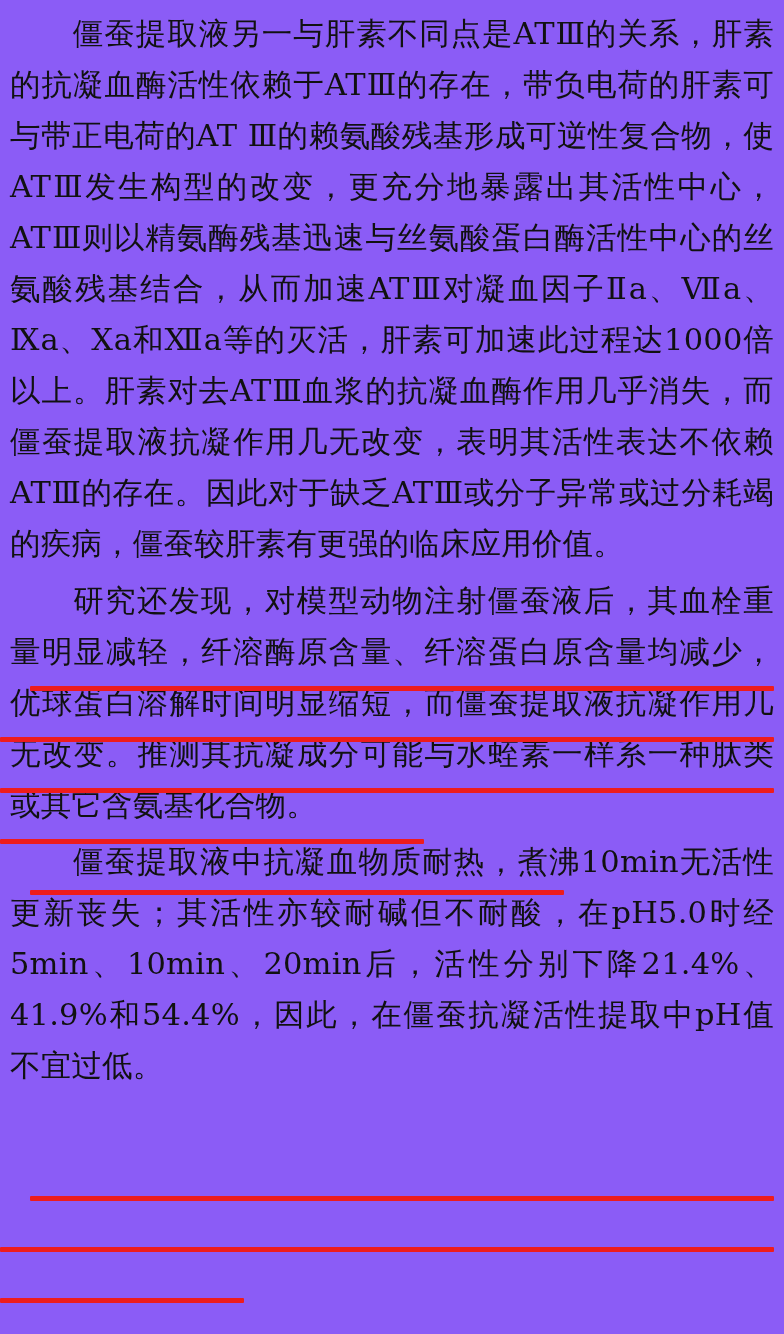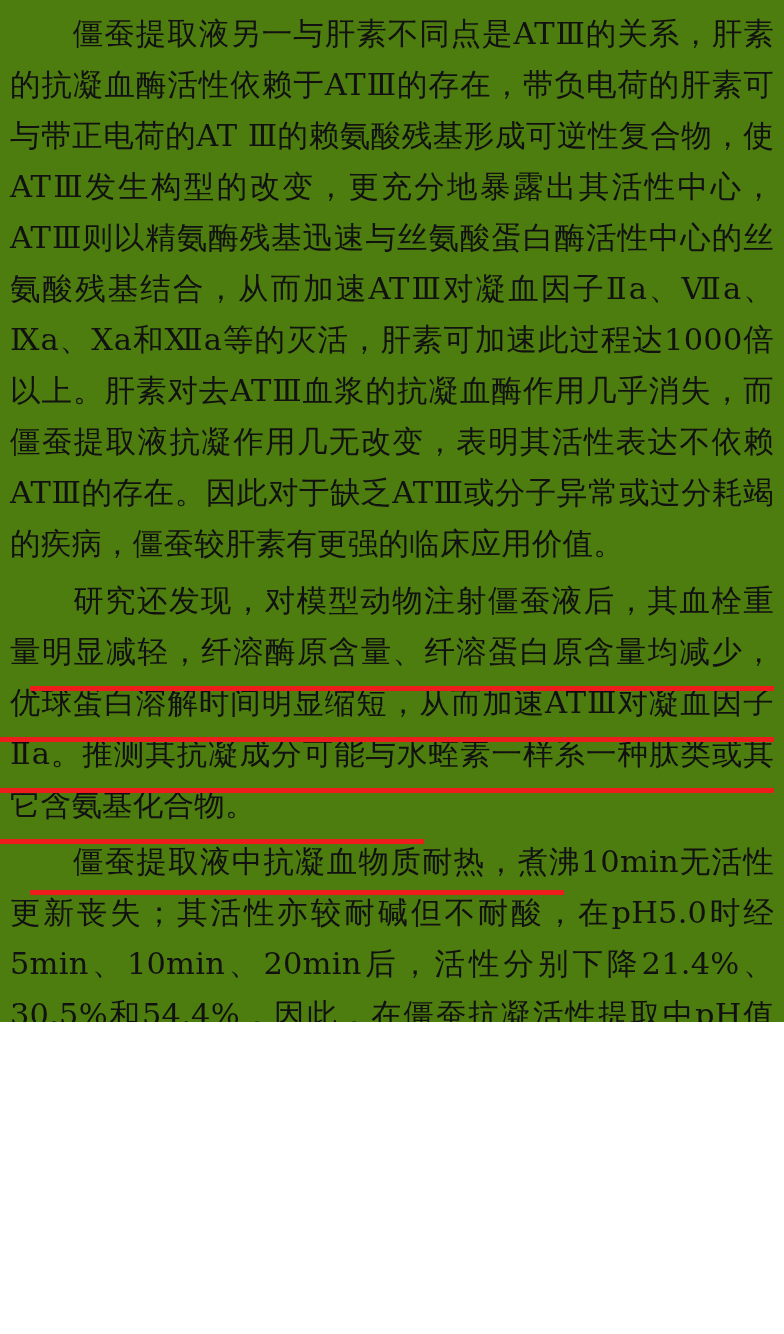--- a/index.html
+++ b/index.html
@@ -3,22 +3,22 @@
 <meta charset="utf-8">
 <style>
   html, body {
     margin: 0;
     padding: 0;
     background: #ffffff;
   }
   #page {
     position: relative;
     width: 784px;
-    height: 1022px;
-    background: #4d7c0f;
+    height: 1334px;
+    background: #8b5cf6;
     overflow: hidden;
     font-family: "DejaVu Serif", "Liberation Serif", serif;
   }
   .doc-body {
     position: absolute;
     left: 10px;
     top: 8px;
     width: 764px;
   }
   .para {
@@ -49,25 +49,25 @@
 <body>
 
 <div id="page">
 
   <div class="doc-body">
 
     <p class="para"><span class="indent"></span><span>僵蚕提取液另一与肝素不同点是ATⅢ的关系，肝素的抗凝血酶活性依赖于ATⅢ的存在，带负电荷的肝素可与带正电荷的AT Ⅲ的赖氨酸残基形成可逆性复合物，使ATⅢ发生构型的改变，更充分地暴露出其活性中心，ATⅢ则以精氨酶残基迅速与丝氨酸蛋白酶活性中心的丝氨酸残基结合，从而加速ATⅢ对凝血因子Ⅱa、Ⅶa、Ⅸa、Ⅹa和Ⅻa等的灭活，肝素可加速此过程达1000倍以上。肝素对去ATⅢ血浆的抗凝血酶作用几乎消失，而僵蚕提取液抗凝作用几无改变，表明其活性表达不依赖ATⅢ的存在。因此对于缺乏ATⅢ或分子异常或过分耗竭的疾病，僵蚕较肝素有更强的临床应用价值。</span></p>
 
     <div class="p-gap"></div>
 
-    <p class="para"><span class="indent"></span><span>研究还发现，对模型动物注射僵蚕液后，其血栓重量明显减轻，纤溶酶原含量、纤溶蛋白原含量均减少，优球蛋白溶解时间明显缩短，从而加速ATⅢ对凝血因子Ⅱa。推测其抗凝成分可能与水蛭素一样系一种肽类或其它含氨基化合物。</span></p>
+    <p class="para"><span class="indent"></span><span>研究还发现，对模型动物注射僵蚕液后，其血栓重量明显减轻，纤溶酶原含量、纤溶蛋白原含量均减少，优球蛋白溶解时间明显缩短，而僵蚕提取液抗凝作用几无改变。推测其抗凝成分可能与水蛭素一样系一种肽类或其它含氨基化合物。</span></p>
 
     <div class="p-gap"></div>
 
-    <p class="para"><span class="indent"></span><span>僵蚕提取液中抗凝血物质耐热，煮沸10min无活性更新丧失；其活性亦较耐碱但不耐酸，在pH5.0时经5min、10min、20min后，活性分别下降21.4%、30.5%和54.4%，因此，在僵蚕抗凝活性提取中pH值不宜过低。</span></p>
+    <p class="para"><span class="indent"></span><span>僵蚕提取液中抗凝血物质耐热，煮沸10min无活性更新丧失；其活性亦较耐碱但不耐酸，在pH5.0时经5min、10min、20min后，活性分别下降21.4%、41.9%和54.4%，因此，在僵蚕抗凝活性提取中pH值不宜过低。</span></p>
 
     <div class="p-gap"></div>
 
 
   </div>
 
   <div id="underlines">
       <div class="ul" style="left: 30px; top: 686px; width: 744px; background: rgb(238, 28, 28);"></div>
       <div class="ul" style="left: 0px; top: 737px; width: 774px; background: rgb(238, 28, 28);"></div>
       <div class="ul" style="left: 0px; top: 788px; width: 774px; background: rgb(238, 28, 28);"></div>

